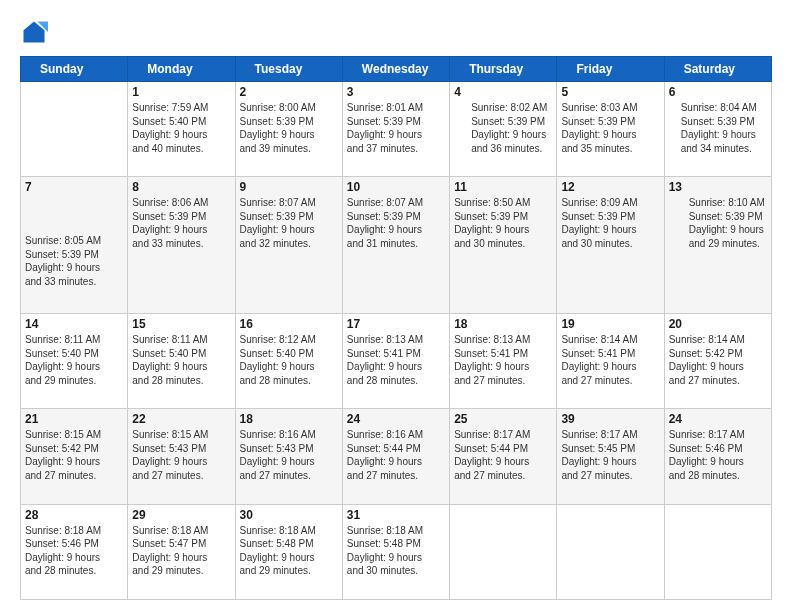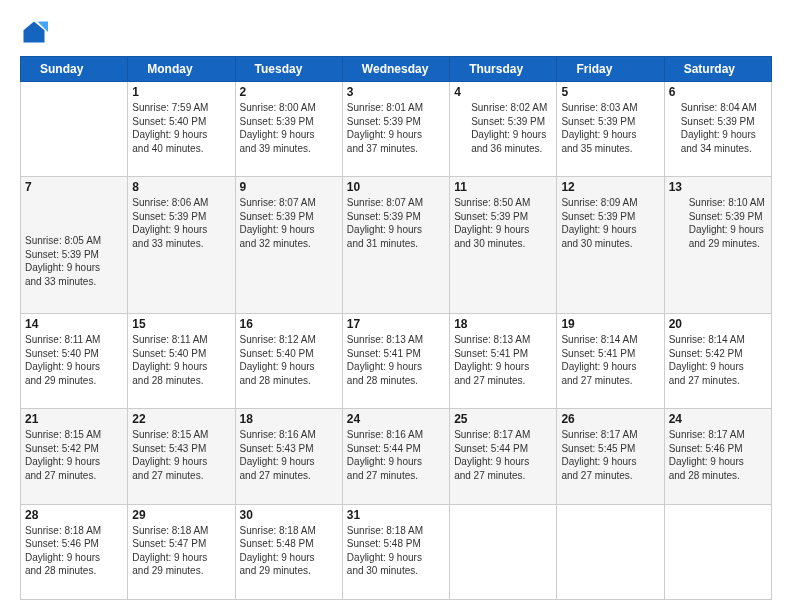--- a/index.html
+++ b/index.html
@@ -310,21 +310,21 @@
 and 27 minutes.</div>
           </td>
           <td>
             <div class="day-num">25</div>
             <div class="day-info" style="white-space: pre-line;">Sunrise: 8:17 AM
 Sunset: 5:44 PM
 Daylight: 9 hours
 and 27 minutes.</div>
           </td>
           <td>
-            <div class="day-num">26</div>
+            <div class="day-num">39</div>
             <div class="day-info" style="white-space: pre-line;">Sunrise: 8:17 AM
 Sunset: 5:45 PM
 Daylight: 9 hours
 and 27 minutes.</div>
           </td>
           <td>
             <div class="day-num">24</div>
             <div class="day-info" style="white-space: pre-line;">Sunrise: 8:17 AM
 Sunset: 5:46 PM
 Daylight: 9 hours

